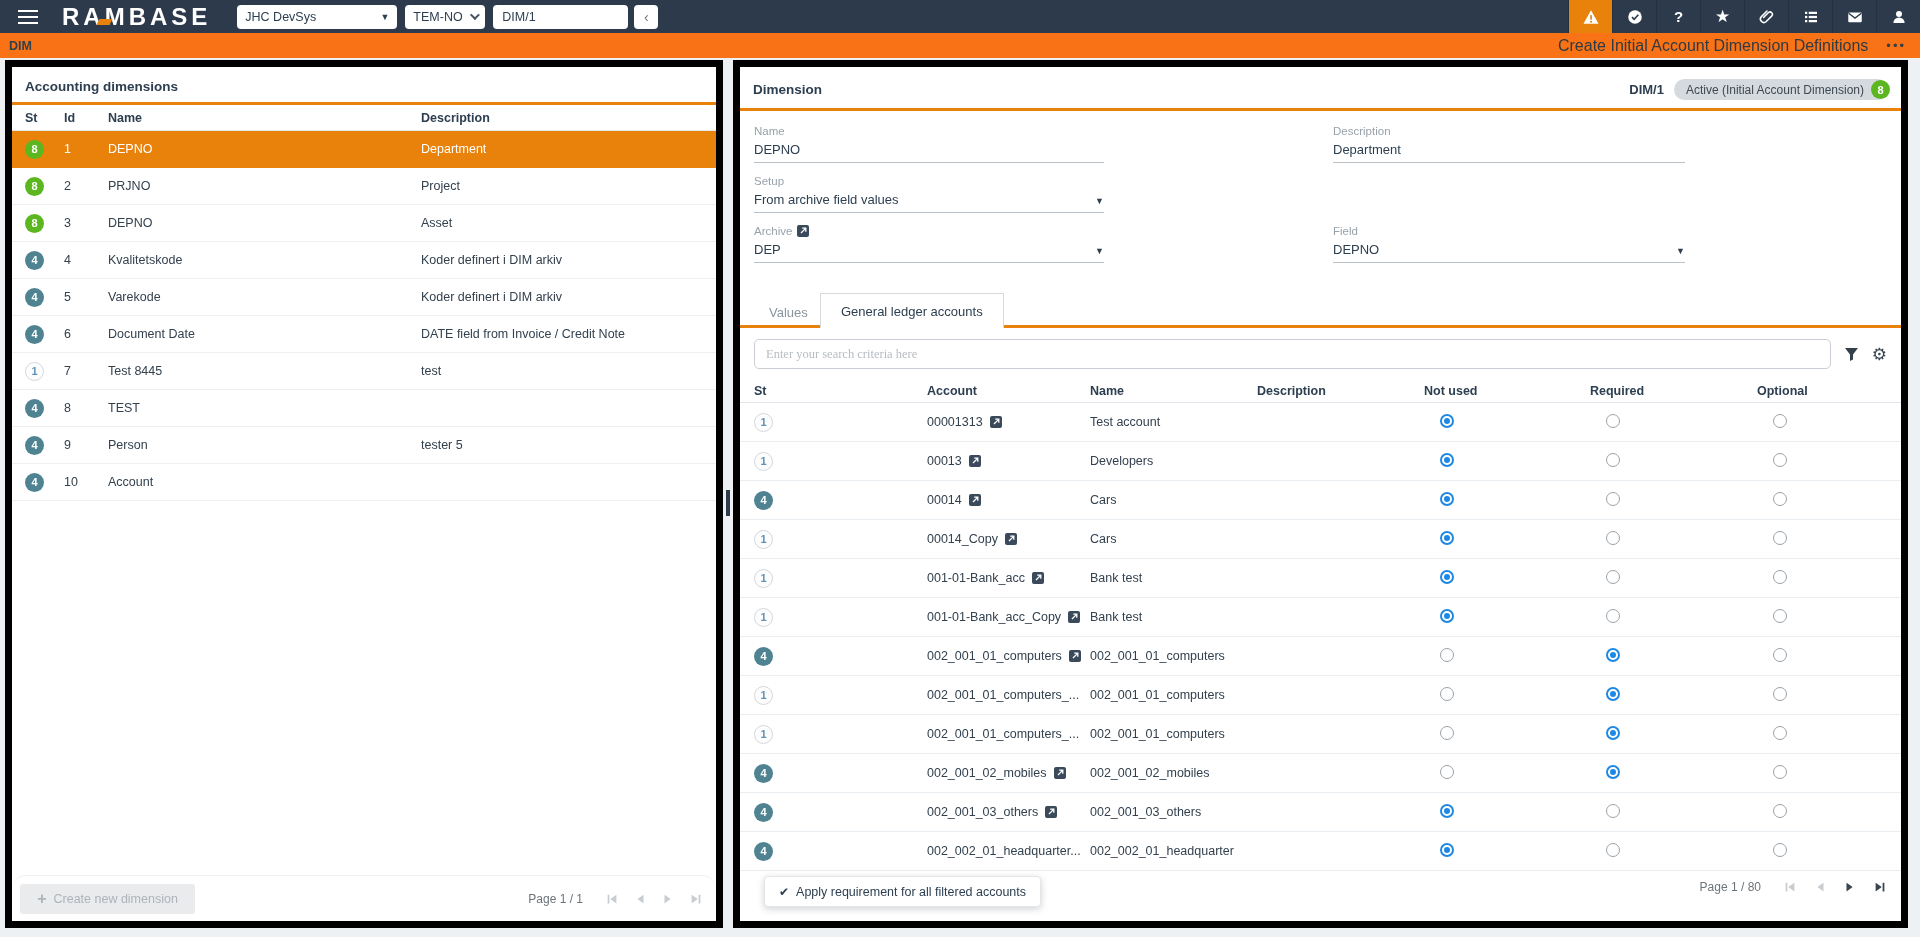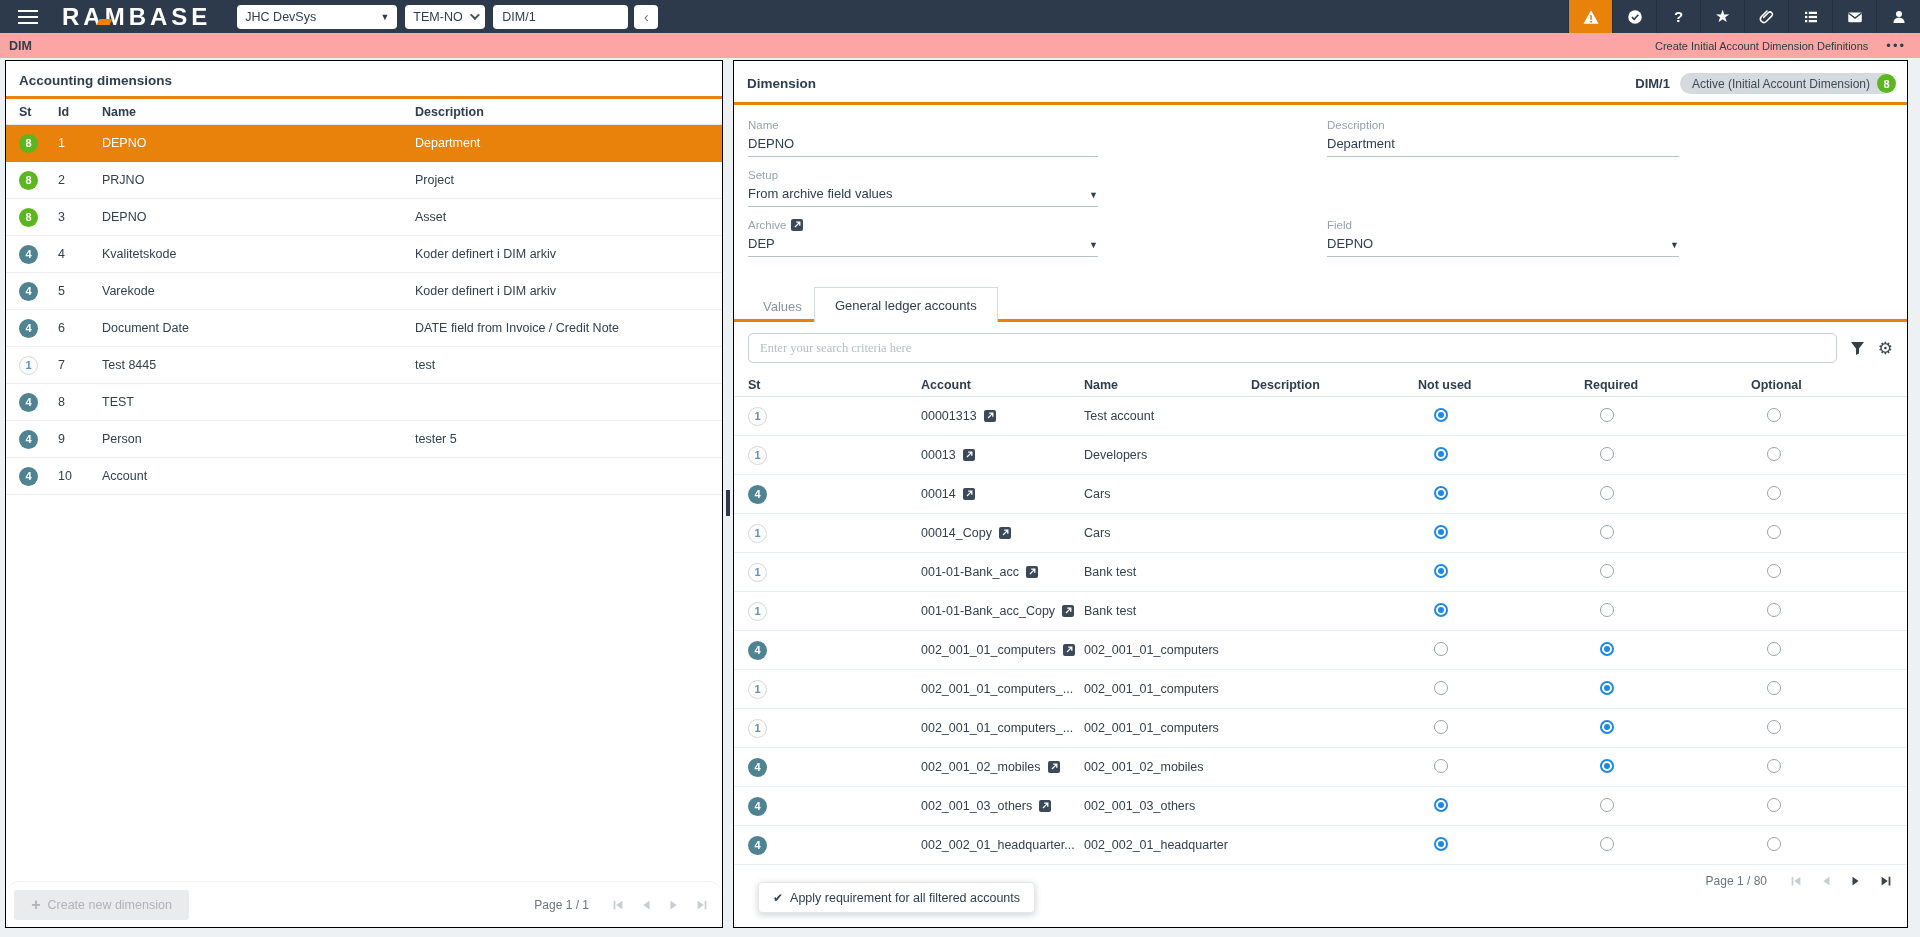--- a/index.html
+++ b/index.html
@@ -20,29 +20,29 @@
   .tb-back { height:24px; width:24px; background:#fff; border-radius:4px; border:none; color:#6b7680; font-size:14px; cursor:pointer; }
   .tb-back::before { content:"‹"; }
   .tb-icons { margin-left:auto; display:flex; height:33px; }
   .tb-icon { width:44px; height:33px; display:flex; align-items:center; justify-content:center; border-left:1px solid #26313f; cursor:pointer; color:#fff; font-size:15px; font-weight:bold; }
   .tb-icon svg { width:18px; height:18px; }
   .tb-icon.alert { background:#e8820b; }
   .tb-icon.help::before { content:"?"; }
   .tb-icon.fav::before { content:"★"; font-size:17px; font-weight:normal; }
 
   
-  .subheader { position:absolute; left:0; top:33px; width:1920px; height:25px; display:flex; align-items:center; padding:0 14px 0 9px; background:#fca5a5; }
+  .subheader { position:absolute; left:0; top:33px; width:1920px; height:25px; display:flex; align-items:center; padding:0 14px 0 9px; background:#f97316; }
   .app-code { font-size:12.5px; font-weight:bold; color:#333f48; }
   .sub-right { margin-left:auto; display:flex; align-items:center; gap:18px; }
-  .sub-action { font-size:11px; color:#2f3a42; cursor:pointer; }
+  .sub-action { font-size:16px; color:#2f3a42; cursor:pointer; }
   .more-dots { color:#333f48; letter-spacing:2px; font-size:13px; cursor:pointer; }
   .more-dots::before { content:"•••"; }
 
   
-  .card { position:absolute; background:#fff; border:1px solid #000000; }
+  .card { position:absolute; background:#fff; border:7px solid #000000; }
   .left-card { left:5px; top:60px; width:718px; height:868px; }
   .right-card { left:733px; top:60px; width:1175px; height:868px; }
   .splitter { position:absolute; left:723px; top:60px; width:10px; height:868px; background:#eef1f4; cursor:col-resize; }
   .splitter .handle { position:absolute; left:3px; top:430px; width:4px; height:26px; background:#2d3a4b; }
 
   .panel-title { font-size:13.5px; font-weight:bold; color:#2c3e50; padding:12px 13px 8px 13px; }
   .orange-line { height:3px; background:#e8820b; width:100%; }
 
   
   .ltable-header, .lrow { display:grid; grid-template-columns:39px 44px 313px 1fr; align-items:center; padding-left:13px; }

